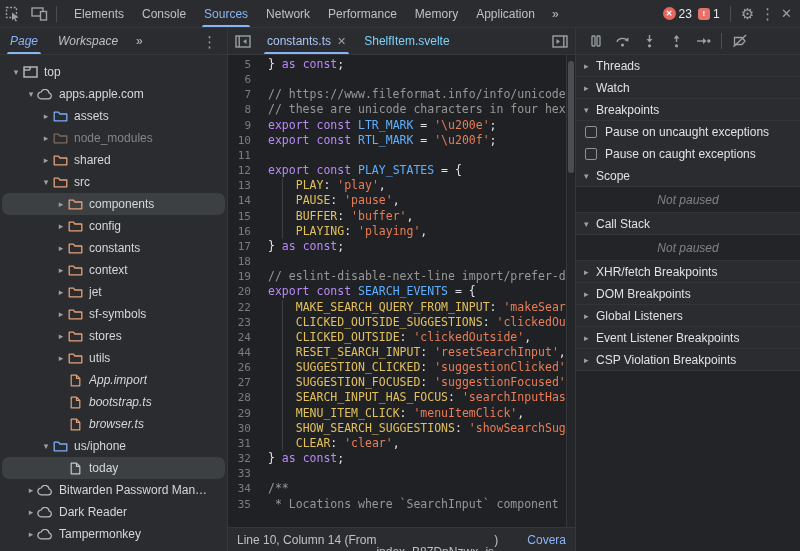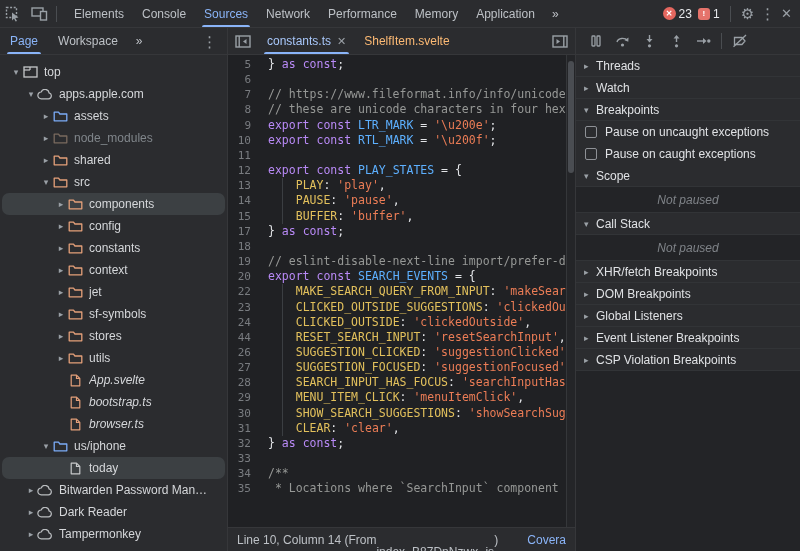--- a/index.html
+++ b/index.html
@@ -25,38 +25,38 @@
   .glyph.small { font-size:13px; }
 
   
   .cols { flex:1; display:flex; min-height:0; }
   .sidebar { width:228px; flex:none; background:#2b2c2f; border-right:1px solid #36373a; display:flex; flex-direction:column; }
   .editor { width:347px; flex:none; display:flex; flex-direction:column; background:#202124; }
   .dbg { width:225px; flex:none; background:#2b2c2f; border-left:1px solid #36373a; display:flex; flex-direction:column; }
 
   
   .side-tabs { height:27px; flex:none; border-bottom:1px solid #36373a; display:flex; align-items:center; }
-  .side-tab { padding:0 10px; height:100%; display:flex; align-items:center; color:#bdc1c6; position:relative; }
+  .side-tab { padding:0 10px; height:100%; display:flex; align-items:center; color:#bdc1c6; position:relative;font-style:italic; }
   .side-tab.active { color:#8ab4f8; }
   .side-tab.active::after { content:''; position:absolute; left:7px; right:7px; bottom:0; height:2.5px; background:#8ab4f8; border-radius:2px 2px 0 0; }
   .side-kebab { margin-left:auto; padding-right:10px; }
   .tree { flex:1; padding-top:6px; overflow:hidden; }
   .tree-row { height:22px; display:flex; align-items:center; color:#d5d7da; margin:0 2px; border-radius:7px; }
   .tree-row.sel { background:#3c4043; }
   .tree-arrow { width:12px; text-align:center; color:#9aa0a6; font-size:9px; flex:none; }
   .tree-ico { width:16px; height:14px; flex:none; display:flex; align-items:center; justify-content:center; margin-right:6px; }
   .tree-lbl { white-space:nowrap; overflow:hidden; }
   .tree-row.dim .tree-lbl { color:#80868b; }
   .tree-lbl.ital { font-style:italic; }
 
   
   .ed-tabs { height:27px; flex:none; background:#2b2c2f; border-bottom:1px solid #36373a; display:flex; align-items:center; }
   .panel-btn { width:24px; height:24px; flex:none; display:flex; align-items:center; justify-content:center; margin:0 3px; }
   .panel-btn.right { margin-left:auto; }
-  .ed-tab { padding:0 9px; height:100%; display:flex; align-items:center; gap:6px; color:#fdba74; position:relative; white-space:nowrap; }
+  .ed-tab { padding:0 9px; height:100%; display:flex; align-items:center; gap:6px; color:#7dd3fc; position:relative; white-space:nowrap; }
   .ed-tab.active { color:#a8c7fa; }
   .ed-tab.active::after { content:''; position:absolute; left:6px; right:6px; bottom:0; height:2.5px; background:#8ab4f8; border-radius:2px 2px 0 0; }
   .tab-close { color:#9aa0a6; font-size:11px; line-height:1; }
   .code-wrap { flex:1; min-height:0; position:relative; background:#202124; overflow:hidden; padding-top:2px; }
   .code-line { display:flex; height:15.16px; line-height:15.16px; font-family:"DejaVu Sans Mono",monospace; font-size:11.5px; white-space:pre; }
   .gutter { width:30px; flex:none; text-align:right; padding-right:7px; color:#797c80; font-size:11px; }
   .lcontent { position:relative; padding-left:10px; flex:1; overflow:hidden; }
   .lcontent.guide::before { content:''; position:absolute; left:24px; top:0; bottom:0; width:1px; background:#3b3e42; }
   .tk-kw  { color:#b98af7; }
   .tk-def { color:#5db0ff; }
@@ -267,21 +267,21 @@
             <span class="tree-lbl">utils</span>
           </div>
           <div class="tree-row" style="padding-left: 53px;">
             <span class="tree-arrow"></span>
             <span class="tree-ico">
               <svg width="11" height="13" viewBox="0 0 11 13">
                 <path d="M1.2 1.2 h5.3 l3.3 3.3 v7.3 h-8.6 Z" fill="none" stroke="#e5a07a" stroke-width="1.2" stroke-linejoin="round"></path>
                 <path d="M6.5 1.2 v3.3 h3.3" fill="none" stroke="#e5a07a" stroke-width="1.2"></path>
               </svg>
             </span>
-            <span class="tree-lbl ital">App.svelte</span>
+            <span class="tree-lbl ital">App.import</span>
           </div>
           <div class="tree-row" style="padding-left: 53px;">
             <span class="tree-arrow"></span>
             <span class="tree-ico">
               <svg width="11" height="13" viewBox="0 0 11 13">
                 <path d="M1.2 1.2 h5.3 l3.3 3.3 v7.3 h-8.6 Z" fill="none" stroke="#e5a07a" stroke-width="1.2" stroke-linejoin="round"></path>
                 <path d="M6.5 1.2 v3.3 h3.3" fill="none" stroke="#e5a07a" stroke-width="1.2"></path>
               </svg>
             </span>
             <span class="tree-lbl ital">bootstrap.ts</span>
@@ -377,20 +377,21 @@
             <div class="code-line"><span class="gutter">6</span><span class="lcontent"></span></div>
             <div class="code-line"><span class="gutter">7</span><span class="lcontent"><span class="tk-cmt">// https://www.fileformat.info/info/unicode</span></span></div>
             <div class="code-line"><span class="gutter">8</span><span class="lcontent"><span class="tk-cmt">// these are unicode characters in four hexa</span></span></div>
             <div class="code-line"><span class="gutter">9</span><span class="lcontent"><span class="tk-kw">export const </span><span class="tk-def">LTR_MARK</span><span class="tk-pl"> = </span><span class="tk-str">'\u200e'</span><span class="tk-pl">;</span></span></div>
             <div class="code-line"><span class="gutter">10</span><span class="lcontent"><span class="tk-kw">export const </span><span class="tk-def">RTL_MARK</span><span class="tk-pl"> = </span><span class="tk-str">'\u200f'</span><span class="tk-pl">;</span></span></div>
             <div class="code-line"><span class="gutter">11</span><span class="lcontent"></span></div>
             <div class="code-line"><span class="gutter">12</span><span class="lcontent"><span class="tk-kw">export const </span><span class="tk-def">PLAY_STATES</span><span class="tk-pl"> = {</span></span></div>
             <div class="code-line"><span class="gutter">13</span><span class="lcontent guide"><span class="tk-pl">    </span><span class="tk-prop">PLAY</span><span class="tk-pl">: </span><span class="tk-str">'play'</span><span class="tk-pl">,</span></span></div>
             <div class="code-line"><span class="gutter">14</span><span class="lcontent guide"><span class="tk-pl">    </span><span class="tk-prop">PAUSE</span><span class="tk-pl">: </span><span class="tk-str">'pause'</span><span class="tk-pl">,</span></span></div>
             <div class="code-line"><span class="gutter">15</span><span class="lcontent guide"><span class="tk-pl">    </span><span class="tk-prop">BUFFER</span><span class="tk-pl">: </span><span class="tk-str">'buffer'</span><span class="tk-pl">,</span></span></div>
+            <div class="code-line"><span class="gutter">16</span><span class="lcontent guide"><span class="tk-pl">    </span><span class="tk-prop">PLAYING</span><span class="tk-pl">: </span><span class="tk-str">'playing'</span><span class="tk-pl">,</span></span></div>
             <div class="code-line"><span class="gutter">17</span><span class="lcontent"><span class="tk-pl">} </span><span class="tk-kw">as const</span><span class="tk-pl">;</span></span></div>
             <div class="code-line"><span class="gutter">18</span><span class="lcontent"></span></div>
             <div class="code-line"><span class="gutter">19</span><span class="lcontent"><span class="tk-cmt">// eslint-disable-next-line import/prefer-de</span></span></div>
             <div class="code-line"><span class="gutter">20</span><span class="lcontent"><span class="tk-kw">export const </span><span class="tk-def">SEARCH_EVENTS</span><span class="tk-pl"> = {</span></span></div>
             <div class="code-line"><span class="gutter">22</span><span class="lcontent guide"><span class="tk-pl">    </span><span class="tk-prop">MAKE_SEARCH_QUERY_FROM_INPUT</span><span class="tk-pl">: </span><span class="tk-str">'makeSear</span></span></div>
             <div class="code-line"><span class="gutter">23</span><span class="lcontent guide"><span class="tk-pl">    </span><span class="tk-prop">CLICKED_OUTSIDE_SUGGESTIONS</span><span class="tk-pl">: </span><span class="tk-str">'clickedOu</span></span></div>
             <div class="code-line"><span class="gutter">24</span><span class="lcontent guide"><span class="tk-pl">    </span><span class="tk-prop">CLICKED_OUTSIDE</span><span class="tk-pl">: </span><span class="tk-str">'clickedOutside'</span><span class="tk-pl">,</span></span></div>
             <div class="code-line"><span class="gutter">44</span><span class="lcontent guide"><span class="tk-pl">    </span><span class="tk-prop">RESET_SEARCH_INPUT</span><span class="tk-pl">: </span><span class="tk-str">'resetSearchInput'</span><span class="tk-pl">,</span></span></div>
             <div class="code-line"><span class="gutter">26</span><span class="lcontent guide"><span class="tk-pl">    </span><span class="tk-prop">SUGGESTION_CLICKED</span><span class="tk-pl">: </span><span class="tk-str">'suggestionClicked'</span></span></div>
             <div class="code-line"><span class="gutter">27</span><span class="lcontent guide"><span class="tk-pl">    </span><span class="tk-prop">SUGGESTION_FOCUSED</span><span class="tk-pl">: </span><span class="tk-str">'suggestionFocused'</span></span></div>

